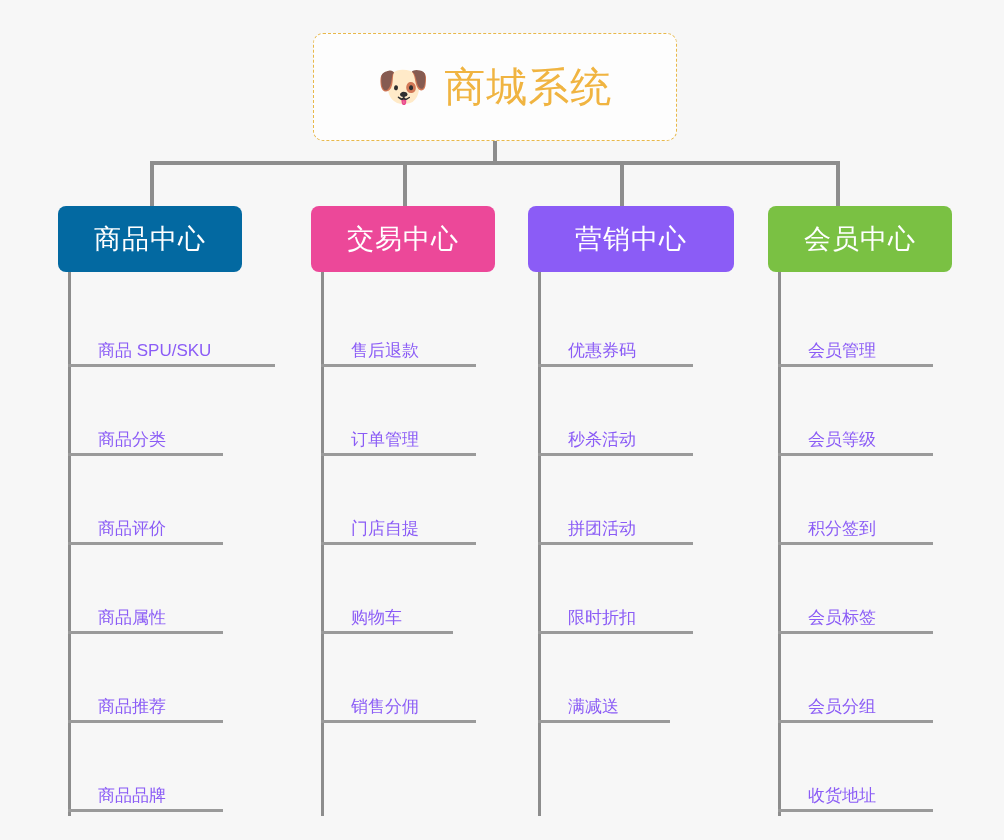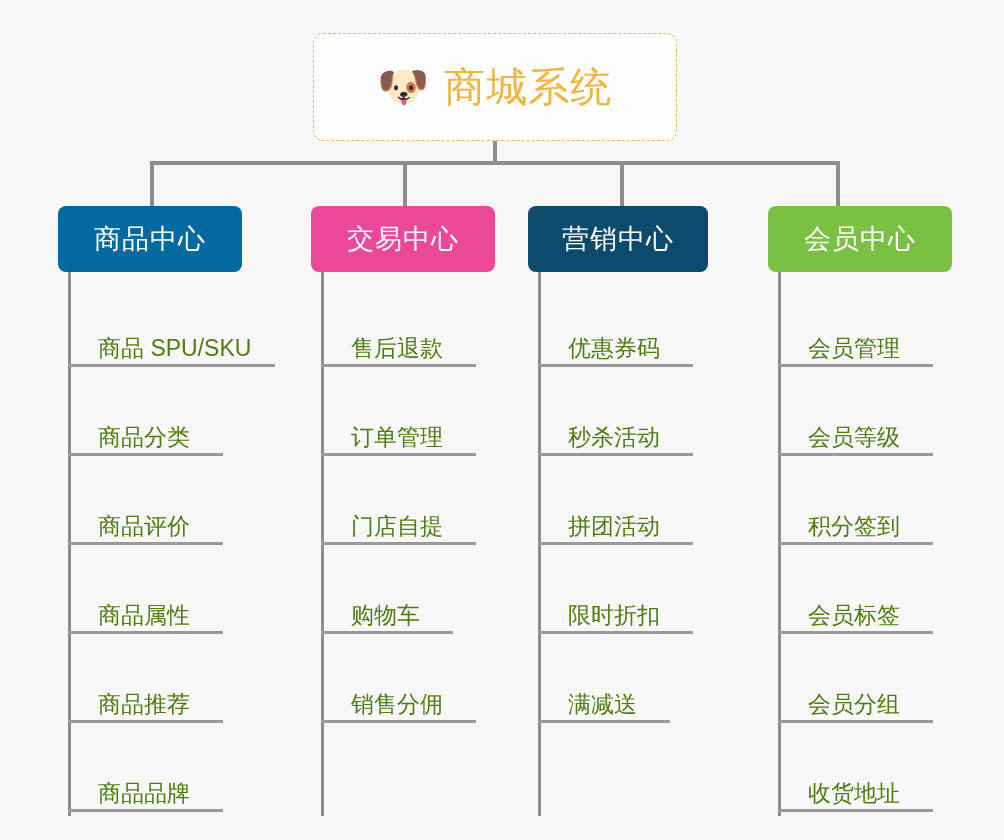--- a/index.html
+++ b/index.html
@@ -94,22 +94,22 @@
   .leaf-item {
     position: relative;
     height: 89px;
     box-sizing: border-box;
     display: flex;
     align-items: flex-end;
     padding-left: 40px;
     padding-bottom: 6px;
   }
   .leaf-label {
-    font-size: 23px;
-    color: #4d7c0f;
+    font-size: 17px;
+    color: #8b5cf6;
     white-space: nowrap;
     line-height: 1.15;
   }
   .leaf-rule {
     position: absolute;
     left: 10px;
     bottom: 0;
     height: 3px;
     background: #9a9a9a;
   }
@@ -188,21 +188,21 @@
         <span class="leaf-rule" style="width:132px;"></span>
       </div>
       <div class="leaf-item">
         <span class="leaf-label">销售分佣</span>
         <span class="leaf-rule" style="width:155px;"></span>
       </div>
     </div>
   </div>
 
   <div class="branch" style="left:528px; width:230px;">
-    <div class="cat-box" style="width:180px; background:#0c4a6e;">
+    <div class="cat-box" style="width:206px; background:#8b5cf6;">
       <span class="cat-label">营销中心</span>
     </div>
     <div class="leaf-list">
       <div class="leaf-spine" style="height:544px;"></div>
       <div class="leaf-item">
         <span class="leaf-label">优惠券码</span>
         <span class="leaf-rule" style="width:155px;"></span>
       </div>
       <div class="leaf-item">
         <span class="leaf-label">秒杀活动</span>

